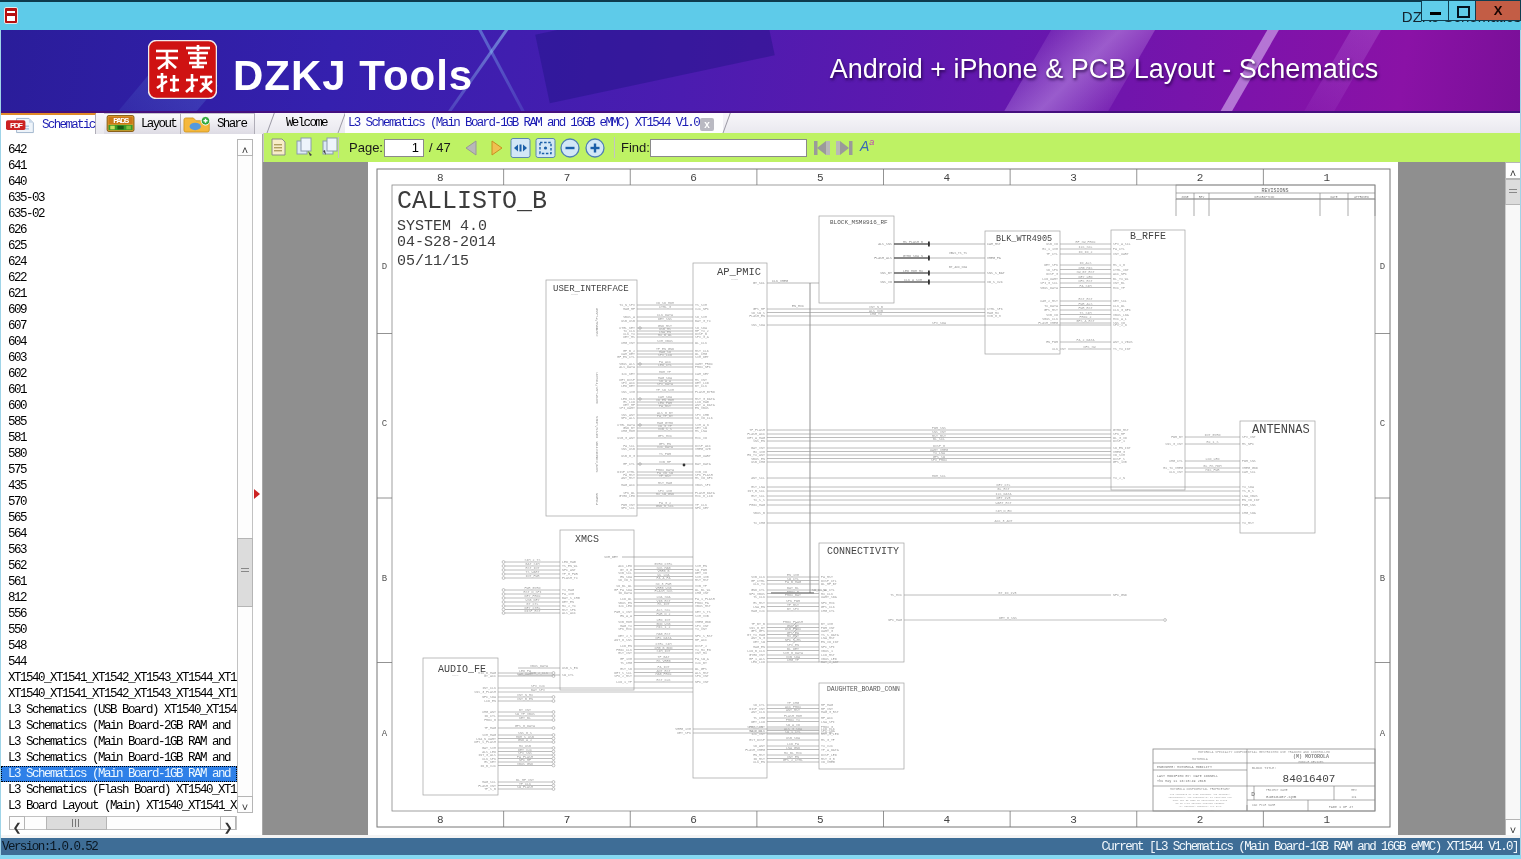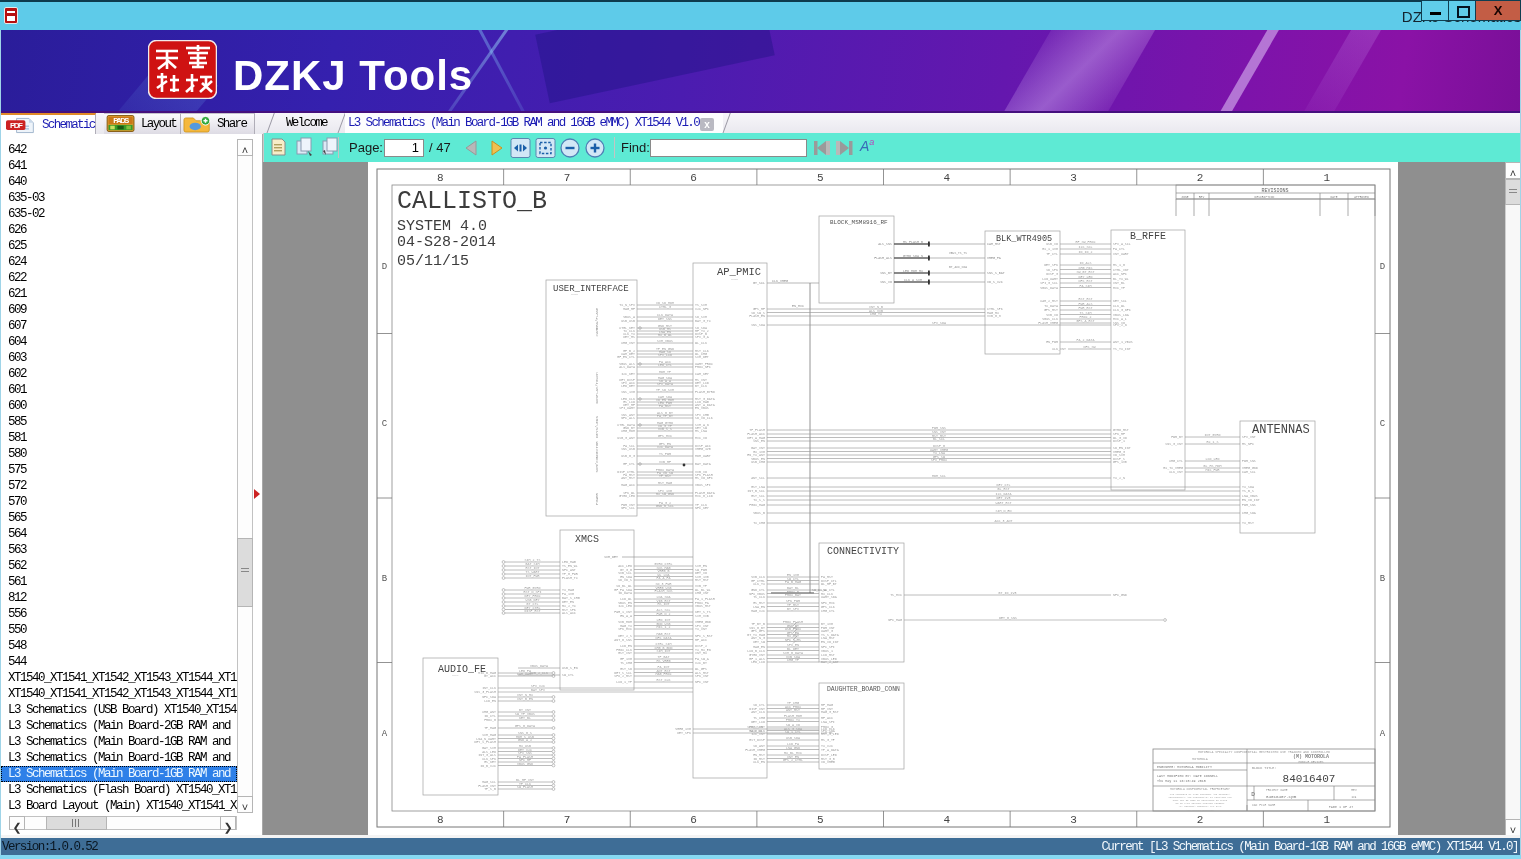--- a/index.html
+++ b/index.html
@@ -34,21 +34,21 @@
 #tab2 .lbl{position:absolute;left:37px;top:3px}
 #tab3{left:181px;width:74px;background:linear-gradient(#fbfbfd,#dddbe4);border-right:1px solid #b0aeb8;border-top:1px solid #c5c3cc}
 #tab3 .lbl{position:absolute;left:36px;top:3px}
 .slant{position:absolute;top:0;width:1px;height:21px;background:#9a98a4;transform:skewX(-20deg)}
 #tabw .lbl{position:absolute;left:0;width:100%;text-align:center;top:3px}
 #tabw{left:268px;width:77px}
 #tabl{left:345px;width:378px;background:#fdfdfe}
 #tabl .lbl{position:absolute;left:3px;top:3px;color:#1b1bb3}
 #tabx{position:absolute;left:355px;top:5px;width:14px;height:13px;background:#b9b9c2;border-radius:2px;color:#fff;font-size:10px;font-weight:bold;text-align:center;line-height:13px;font-family:"Liberation Sans",sans-serif;letter-spacing:0}
 .pdficon{position:absolute;left:6px;top:2px;width:30px;height:17px}
-#toolbar{left:263px;top:133px;width:1258px;height:29px;background:#5eead4;border-left:1px solid #c8c8c8}
+#toolbar{left:263px;top:133px;width:1258px;height:29px;background:#bef264;border-left:1px solid #c8c8c8}
 #toolbar .sep{position:absolute;top:4px;width:1px;height:21px;background:#c4c4c4}
 #toolbar .lab{position:absolute;top:7px;font-size:13px;color:#1a1a1a}
 #pageinput{position:absolute;left:120px;top:6px;width:40px;height:18px;background:#fff;border:1px solid #8a8a8a;font-size:13px;text-align:right;padding-right:4px;line-height:16px}
 #findinput{position:absolute;left:386px;top:6px;width:157px;height:18px;background:#fff;border:1px solid #8a8a8a}
 #sidebar{left:0;top:134px;width:262px;height:702px;background:#fff}
 #list{position:absolute;left:1px;top:8px;width:236px;font-family:"Liberation Mono",monospace;font-size:12.5px;letter-spacing:-1.5px;color:#000}
 #list div{height:16px;line-height:16px;padding-left:7px;white-space:pre}
 #list div.sel{background:#2e80e8;color:#eaf6ff;outline:1px dotted #000;outline-offset:-1px}
 .sbv{position:absolute;background:#fdfdfd;border:1px solid #c2c2c2}
 .sbtn{position:absolute;background:#fdfdfd;border:1px solid #b5b5b5;color:#444;text-align:center}
@@ -106,20 +106,21 @@
 <path d="M38 40 h12"></path>
           <path d="M44 34 v18"></path>
           <path d="M38 52 l8 -7"></path>
           <path d="M52 37 h12"></path>
           <path d="M58 37 v9"></path>
           <path d="M52 52 l12 -11"></path>
           <path d="M54 43 l10 9"></path>
 </g>
       </svg></div>
   <div id="bt1">DZKJ Tools</div>
+  <div id="bt2">Android + iPhone &amp; PCB Layout - Schematics</div>
 </div>
 <div class="abs" id="tabbar">
   <div class="tab" id="tab1">
       <svg class="pdficon" width="34" height="18" viewBox="0 0 34 18">
         <path d="M12 1 h14 l5 5 v11 h-19 z" fill="#eef4fa" stroke="#9ab0c8" stroke-width="1"></path>
         <path d="M26 1 l5 5 h-5 z" fill="#c8d8ea"></path>
         <rect x="14" y="9" width="12" height="1.6" fill="#a8c4e0"></rect>
         <rect x="14" y="12" width="12" height="1.6" fill="#a8c4e0"></rect>
         <rect x="0" y="3" width="22" height="11" rx="2" fill="#cc2222"></rect>
         <text x="11" y="12" font-family="Liberation Sans" font-size="9" font-weight="bold" fill="#fff" text-anchor="middle">PDF</text>
@@ -235,21 +236,21 @@
 <div>607</div>
 <div>604</div>
 <div>603</div>
 <div>602</div>
 <div>601</div>
 <div>600</div>
 <div>585</div>
 <div>581</div>
 <div>580</div>
 <div>575</div>
-<div>572</div>
+<div>435</div>
 <div>570</div>
 <div>565</div>
 <div>564</div>
 <div>563</div>
 <div>562</div>
 <div>561</div>
 <div>812</div>
 <div>556</div>
 <div>550</div>
 <div>548</div>

